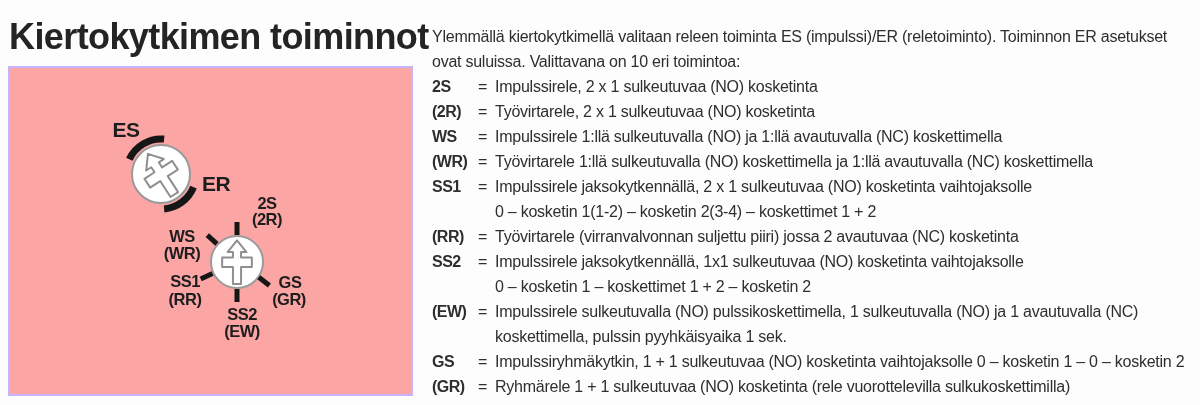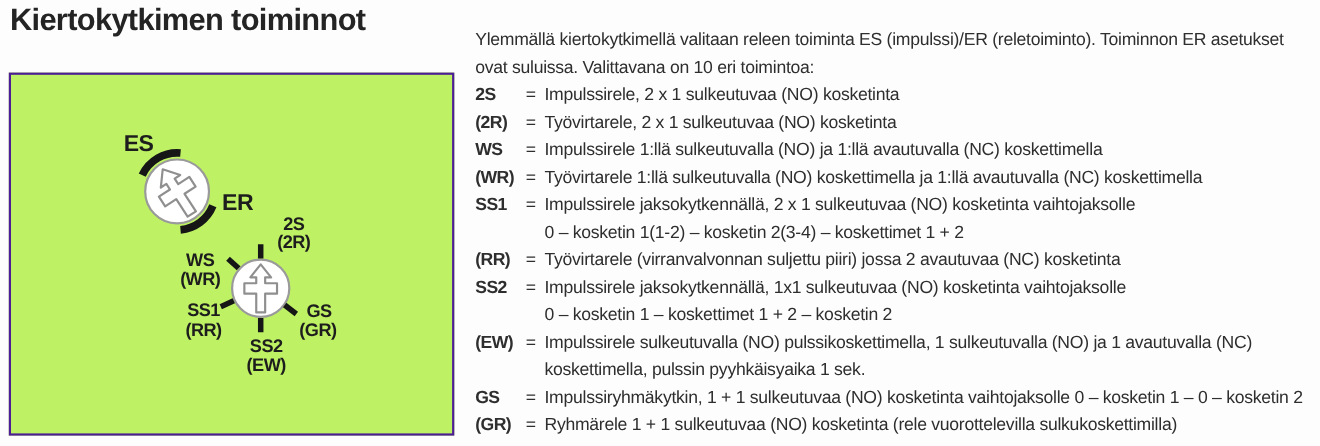--- a/index.html
+++ b/index.html
@@ -5,29 +5,29 @@
   html, body { margin:0; padding:0; }
   body {
     width:1200px; height:405px;
     background:#fdfdfd;
     font-family:"Liberation Sans", sans-serif;
     color:#2e2e2e;
     position:relative;
     overflow:hidden;
   }
   .page-title {
-    position:absolute; left:9px; top:2px;
-    font-size:28px; font-weight:700; letter-spacing:-0.6px;
+    position:absolute; left:9px; top:16px;
+    font-size:36px; font-weight:700; letter-spacing:-0.6px;
     color:#242424;
   }
   .diagram-box {
     position:absolute; left:8px; top:66px;
     width:401px; height:326px;
-    border:2px solid #4c1d95;
-    background:#bef264;
+    border:2px solid #c4b5fd;
+    background:#fca5a5;
     text-align:center;
   }
   .diagram-box svg { display:block; width:401px; height:326px; }
   svg text {
     font-family:"Liberation Sans", sans-serif;
     font-weight:700; fill:#1d1d1d; text-anchor:middle;
   }
   svg .big-label { font-size:21px; letter-spacing:-0.5px; }
   svg .pos-label { font-size:16.5px; letter-spacing:-0.5px; }
   .desc-block {

